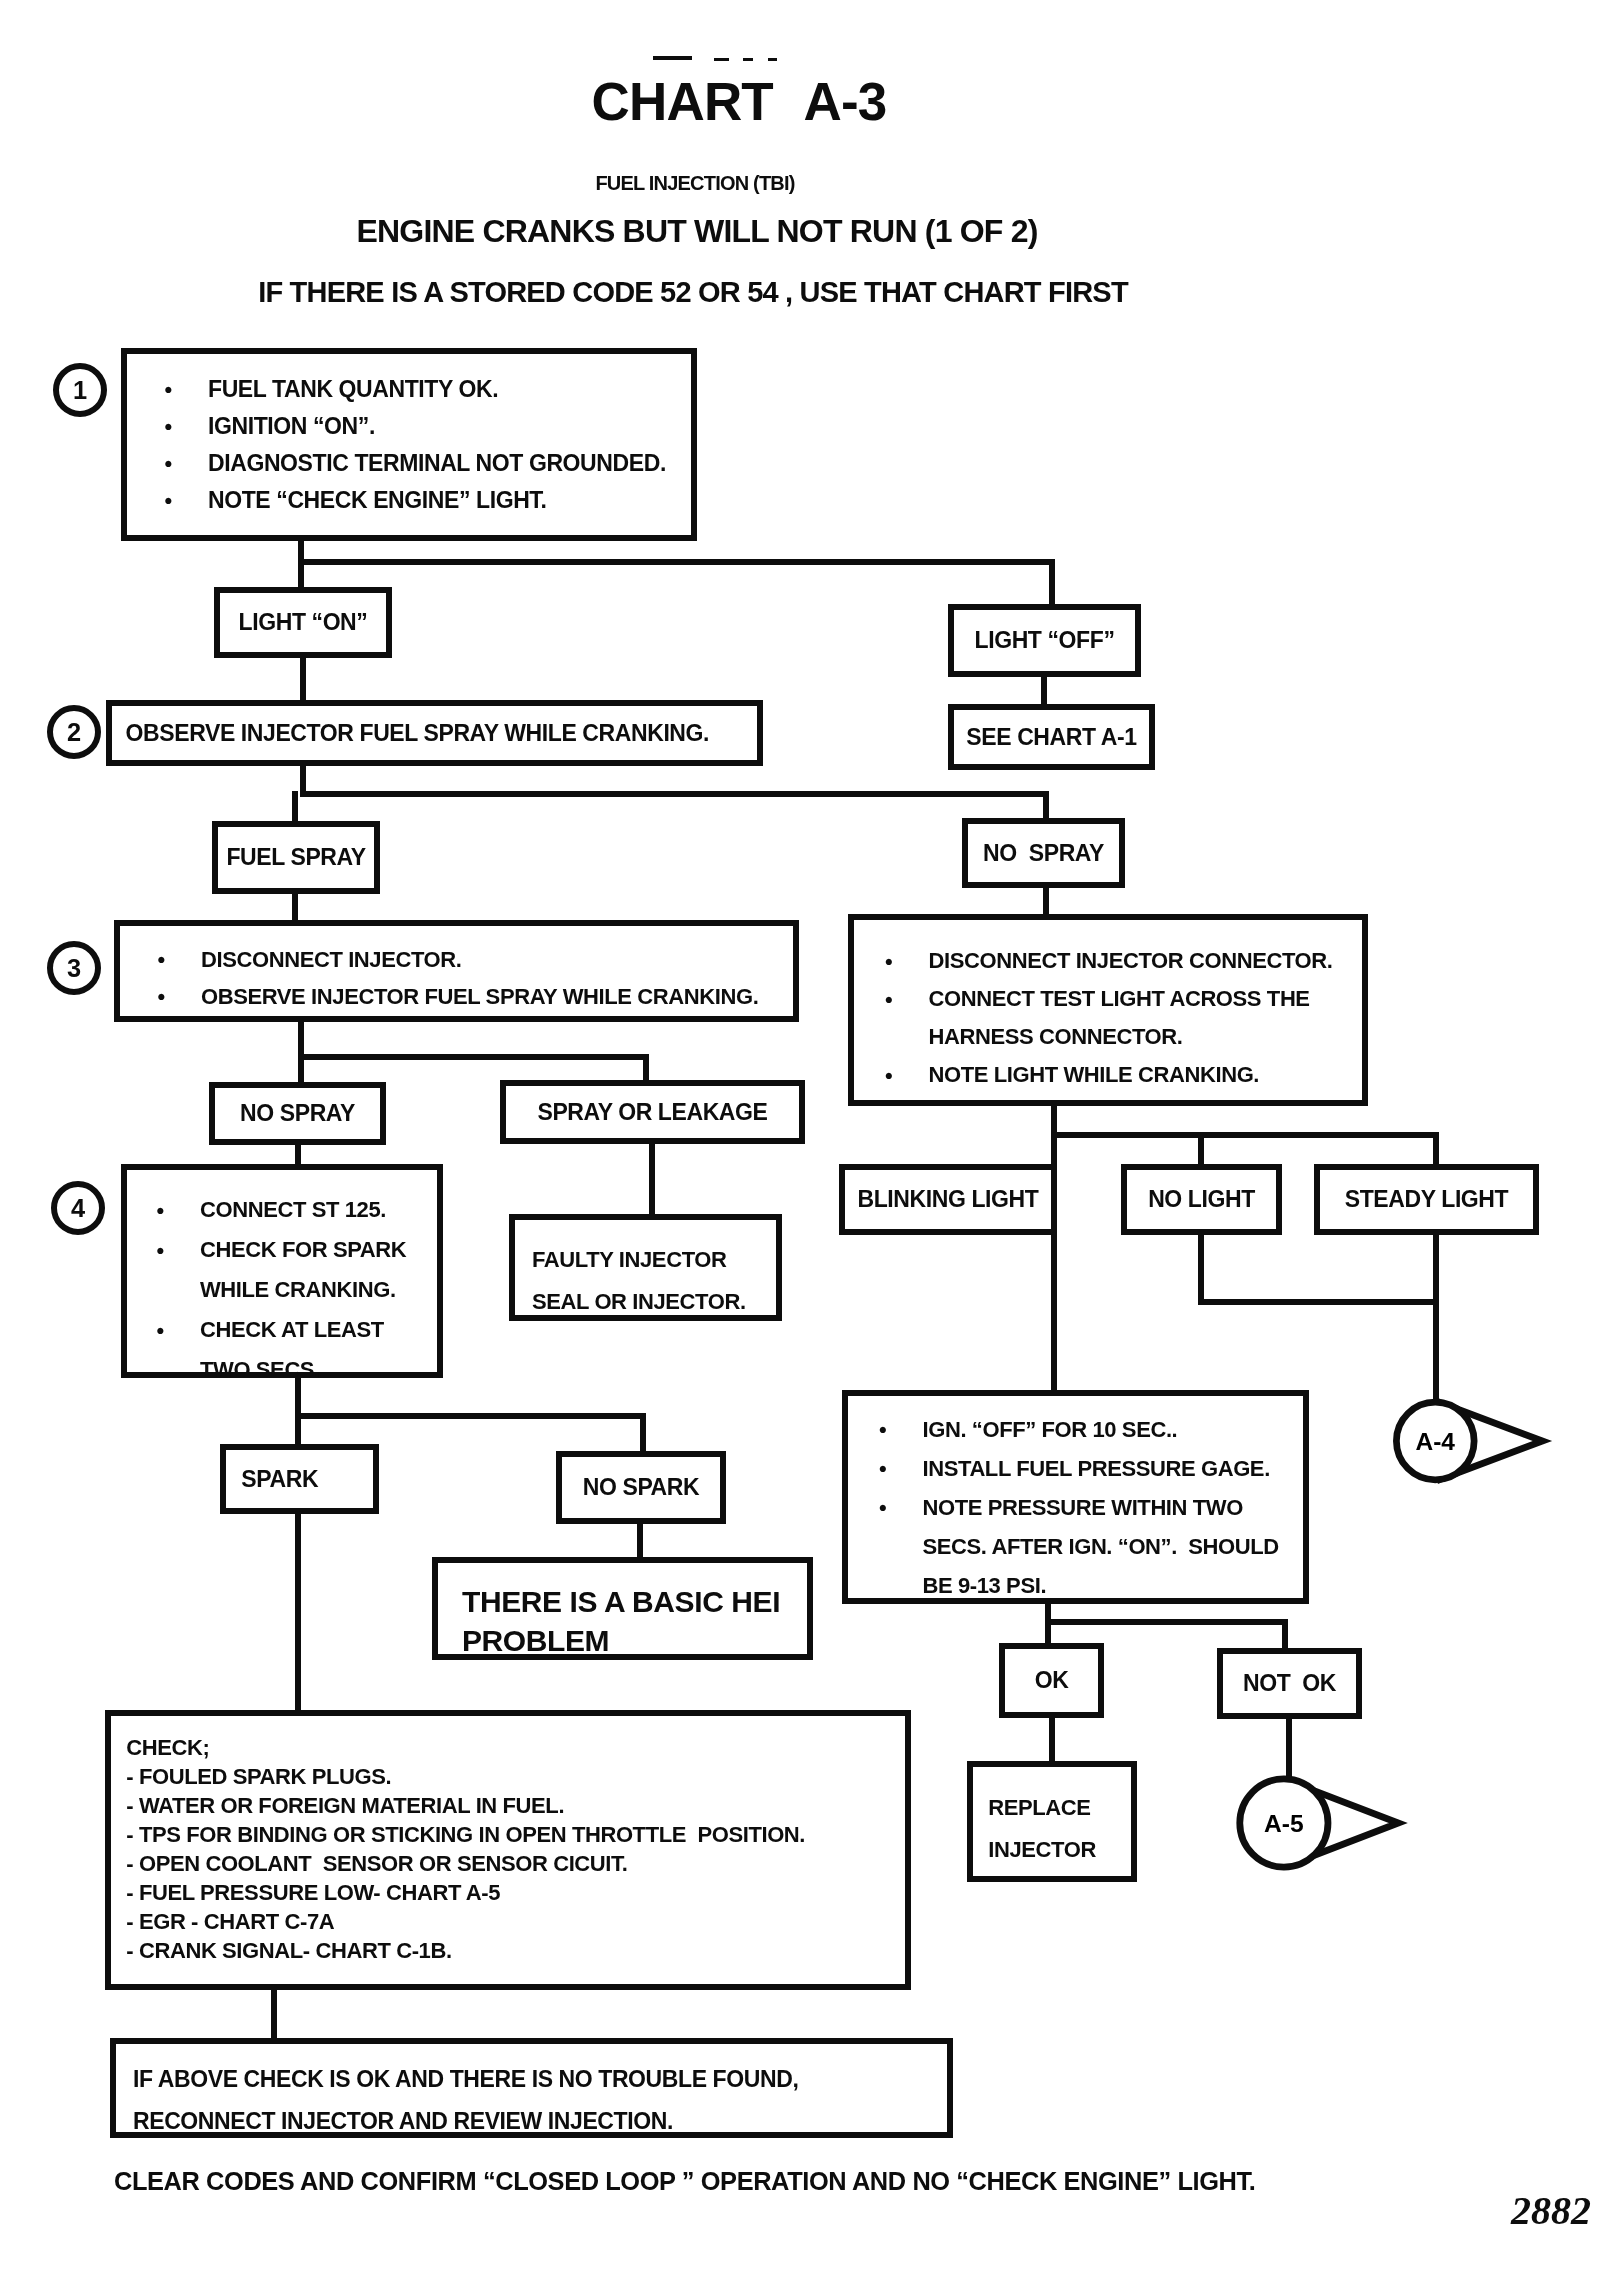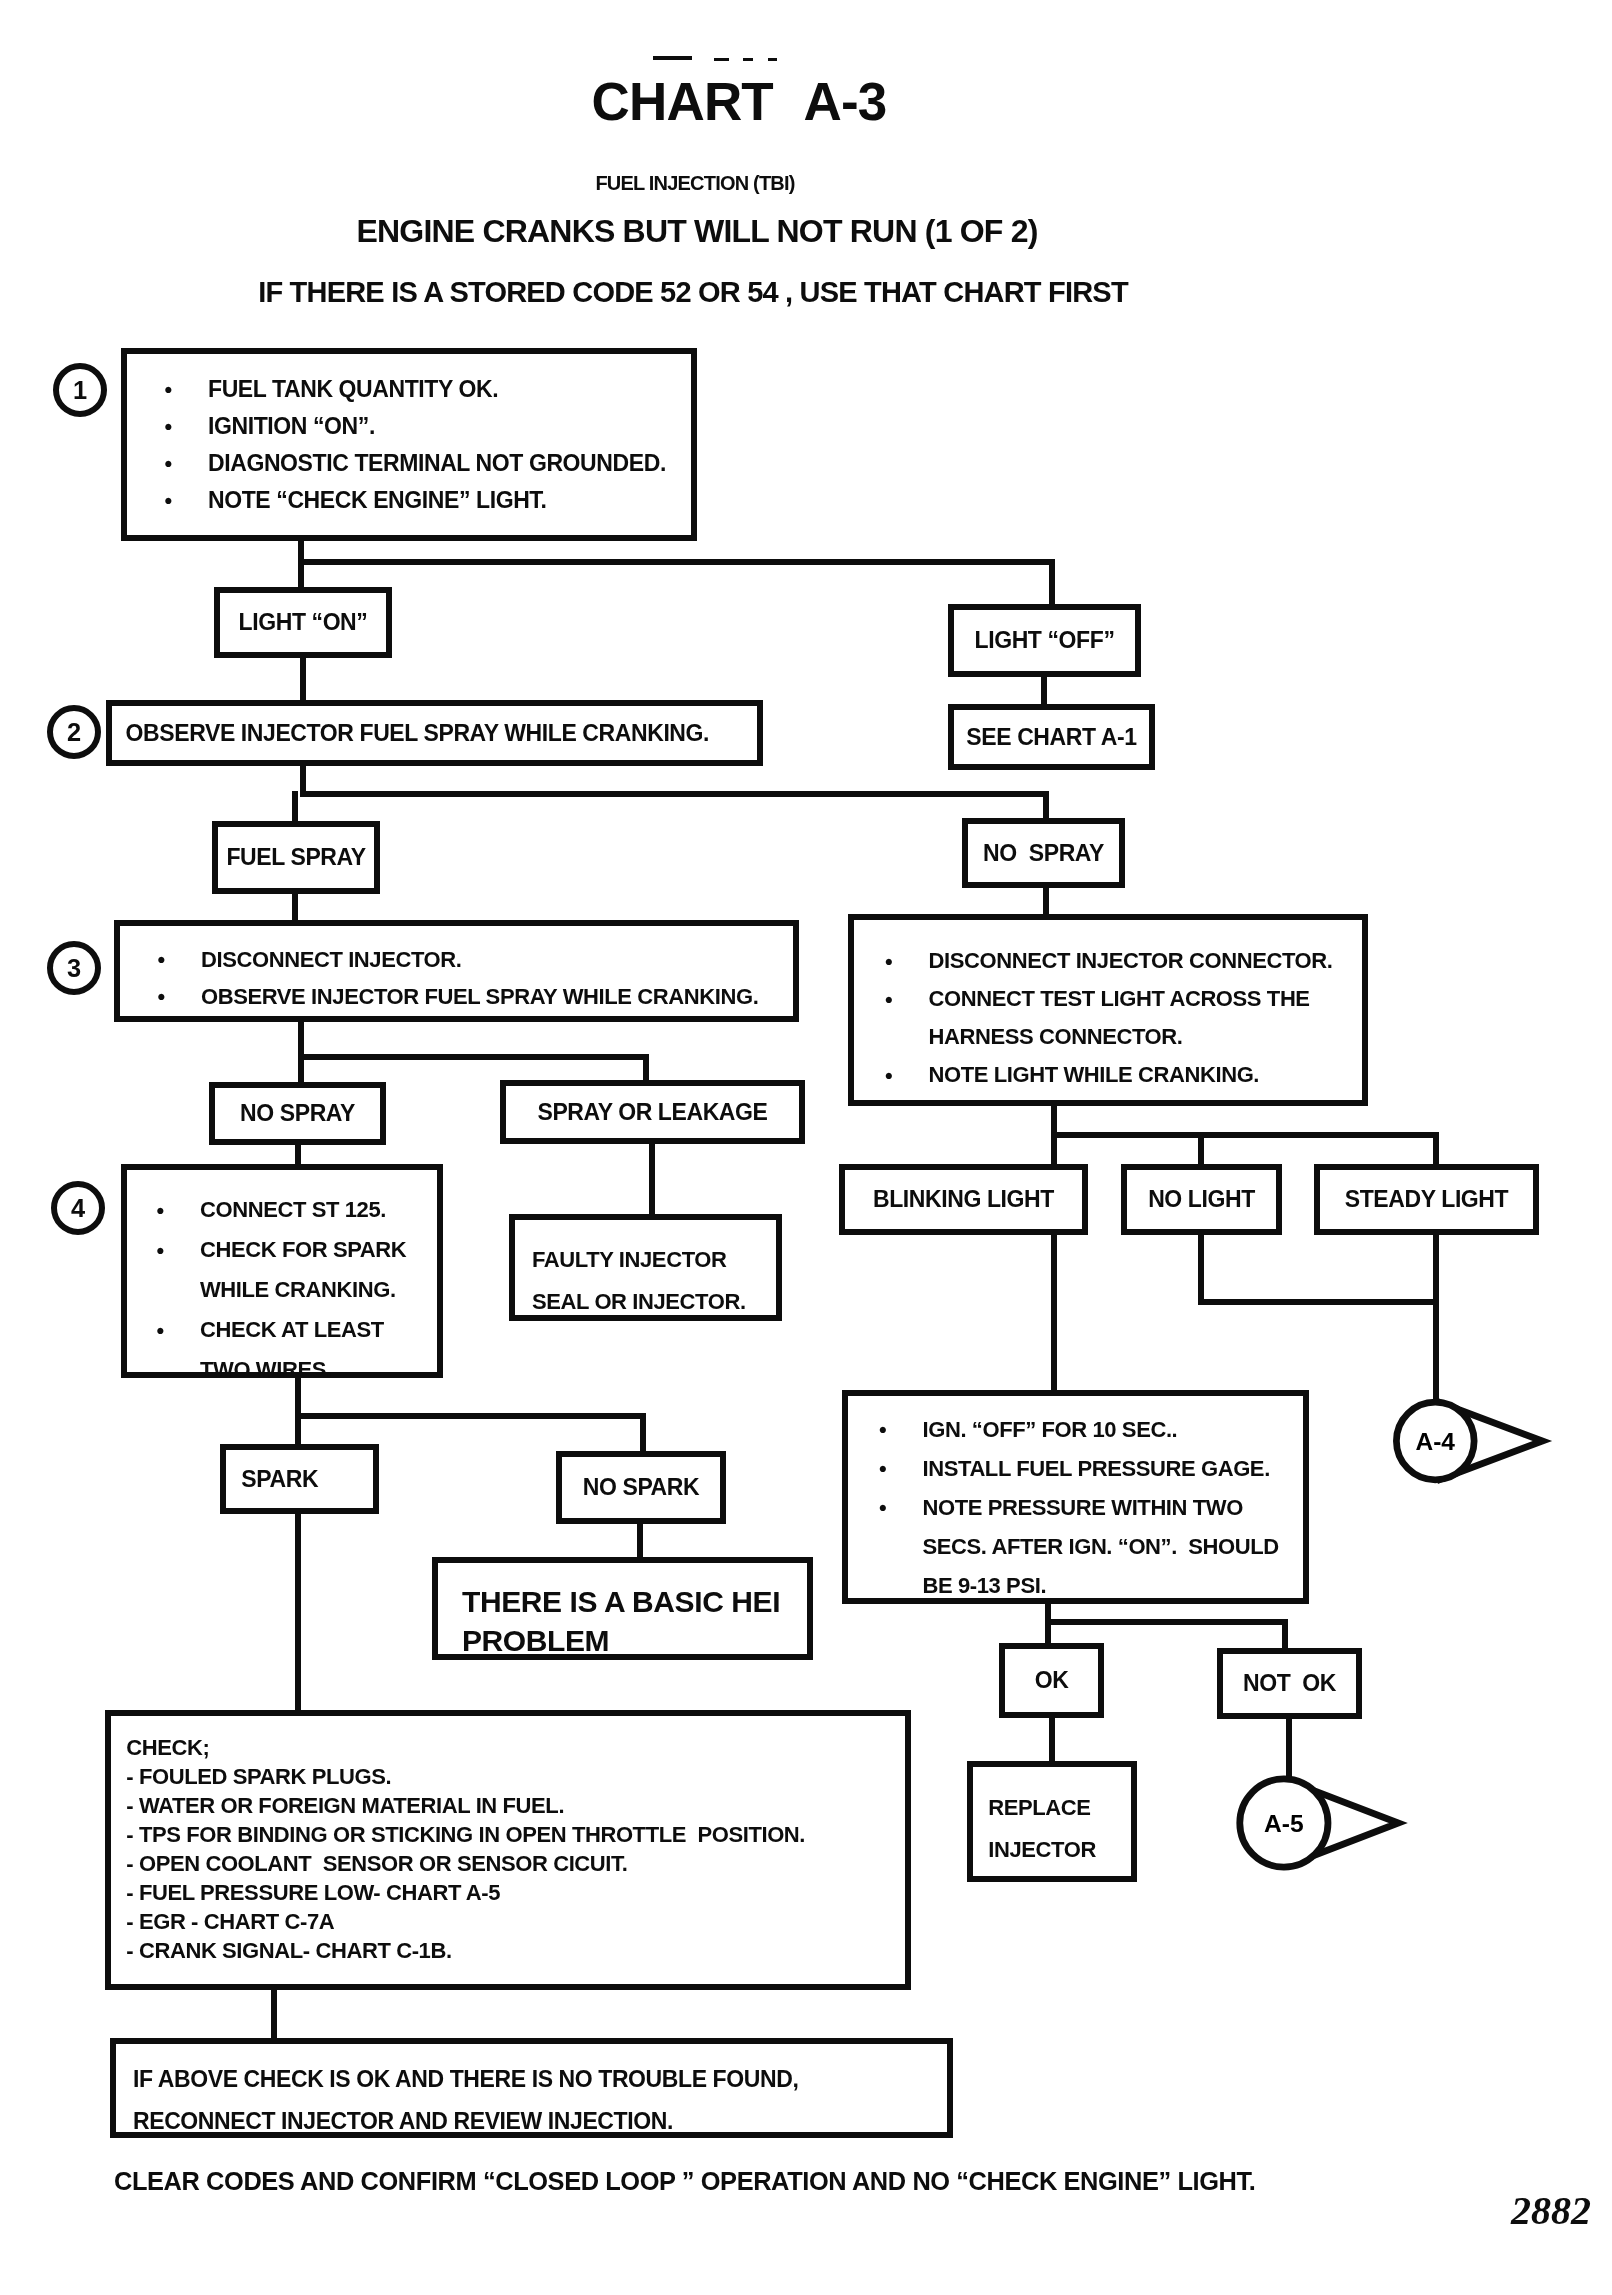--- a/index.html
+++ b/index.html
@@ -173,32 +173,32 @@
   <div class="b cbox" style="left:500px;top:1080px;width:305px;height:64px;font-size:23px;">
     <span>SPRAY OR LEAKAGE</span>
   </div>
 
   <div class="b" style="left:121px;top:1164px;width:322px;height:214px;padding:20.3px 5.1px 0 29px;font-size:22px;line-height:40px;">
     <div class="lines">
       <div class="ln"><span class="bu">●</span><span>CONNECT ST 125.</span></div>
       <div class="ln"><span class="bu">●</span><span>CHECK FOR SPARK</span></div>
       <div class="ln ind"><span>WHILE CRANKING.</span></div>
       <div class="ln"><span class="bu">●</span><span>CHECK AT LEAST</span></div>
-      <div class="ln ind"><span>TWO WIRES.</span></div>
+      <div class="ln ind"><span>TWO SECS.</span></div>
     </div>
   </div>
 
   <div class="b" style="left:509px;top:1214px;width:273px;height:107px;padding:18.6px 5.1px 0 17px;font-size:22px;line-height:42px;">
     <div class="lines">
       <div class="ln"><span>FAULTY INJECTOR</span></div>
       <div class="ln"><span>SEAL OR INJECTOR.</span></div>
     </div>
   </div>
 
-  <div class="b cbox" style="left:839px;top:1164px;width:249px;height:71px;font-size:23px;">
+  <div class="b cbox" style="left:839px;top:1164px;width:218px;height:71px;font-size:23px;">
     <span>BLINKING LIGHT</span>
   </div>
   <div class="b cbox" style="left:1121px;top:1164px;width:161px;height:71px;font-size:23px;">
     <span>NO LIGHT</span>
   </div>
   <div class="b cbox" style="left:1314px;top:1164px;width:225px;height:71px;font-size:23px;">
     <span>STEADY LIGHT</span>
   </div>
 
   <svg class="offpage" style="left:1347px;top:1392px;" width="212" height="98" viewBox="0 0 250 116">

